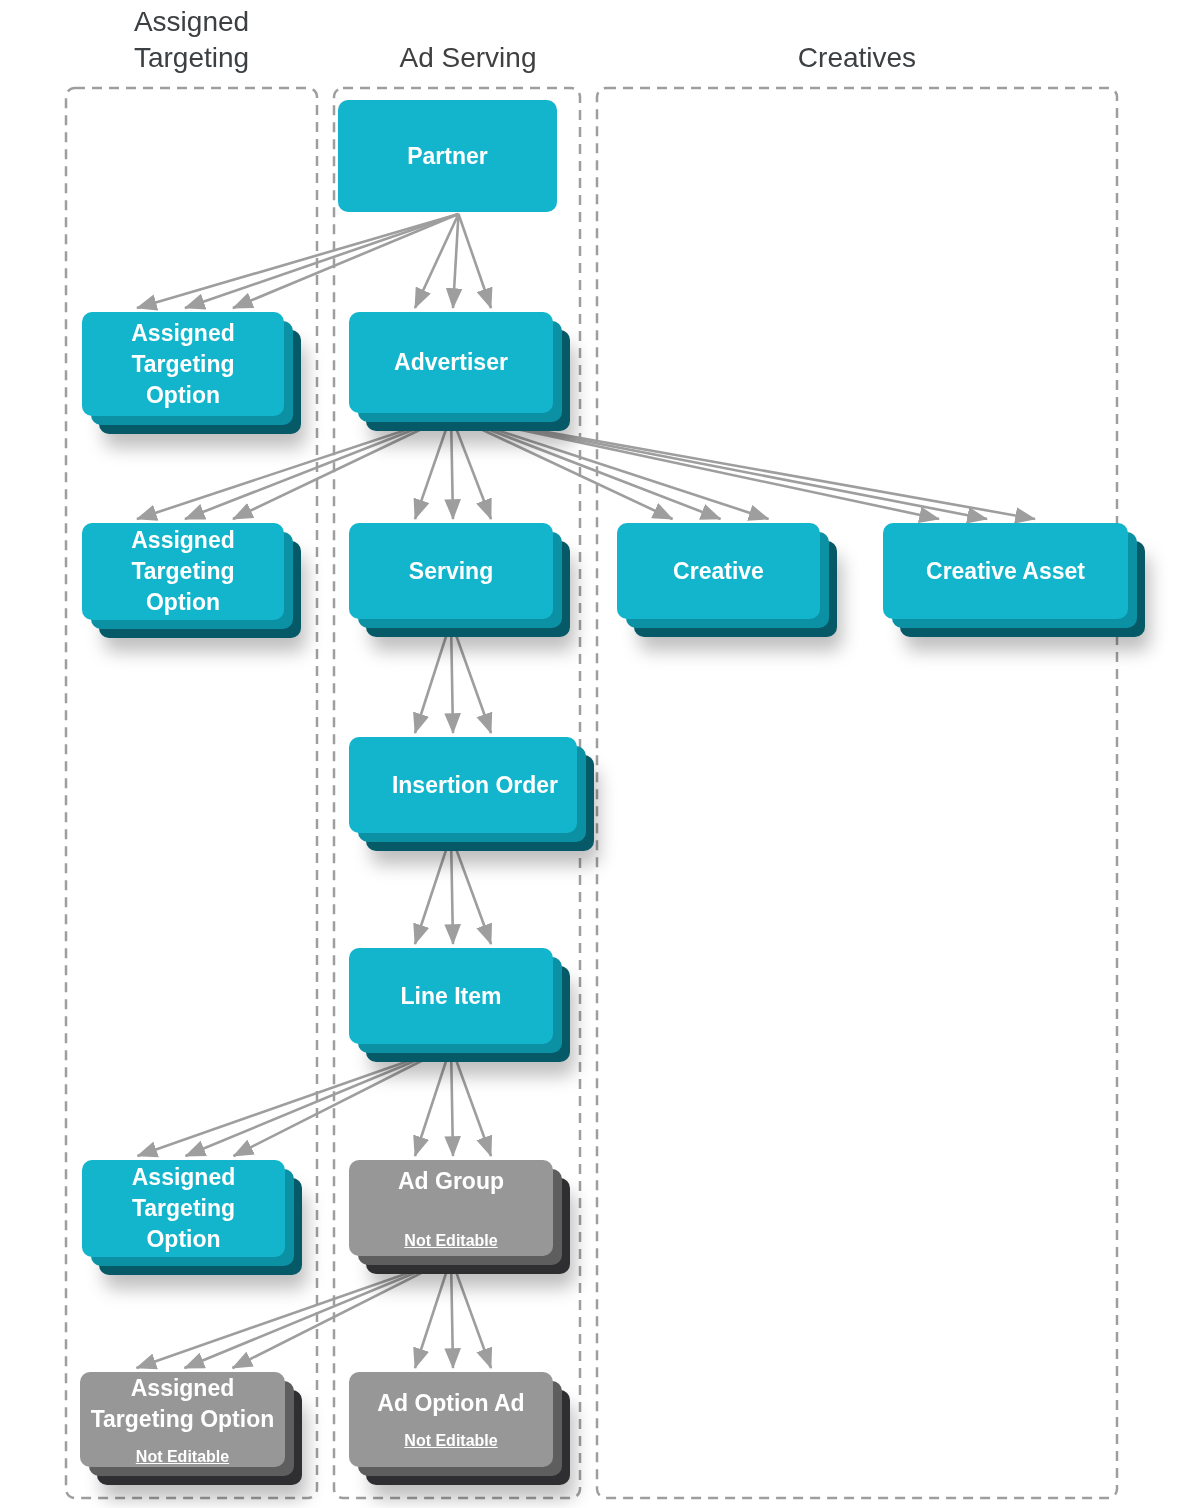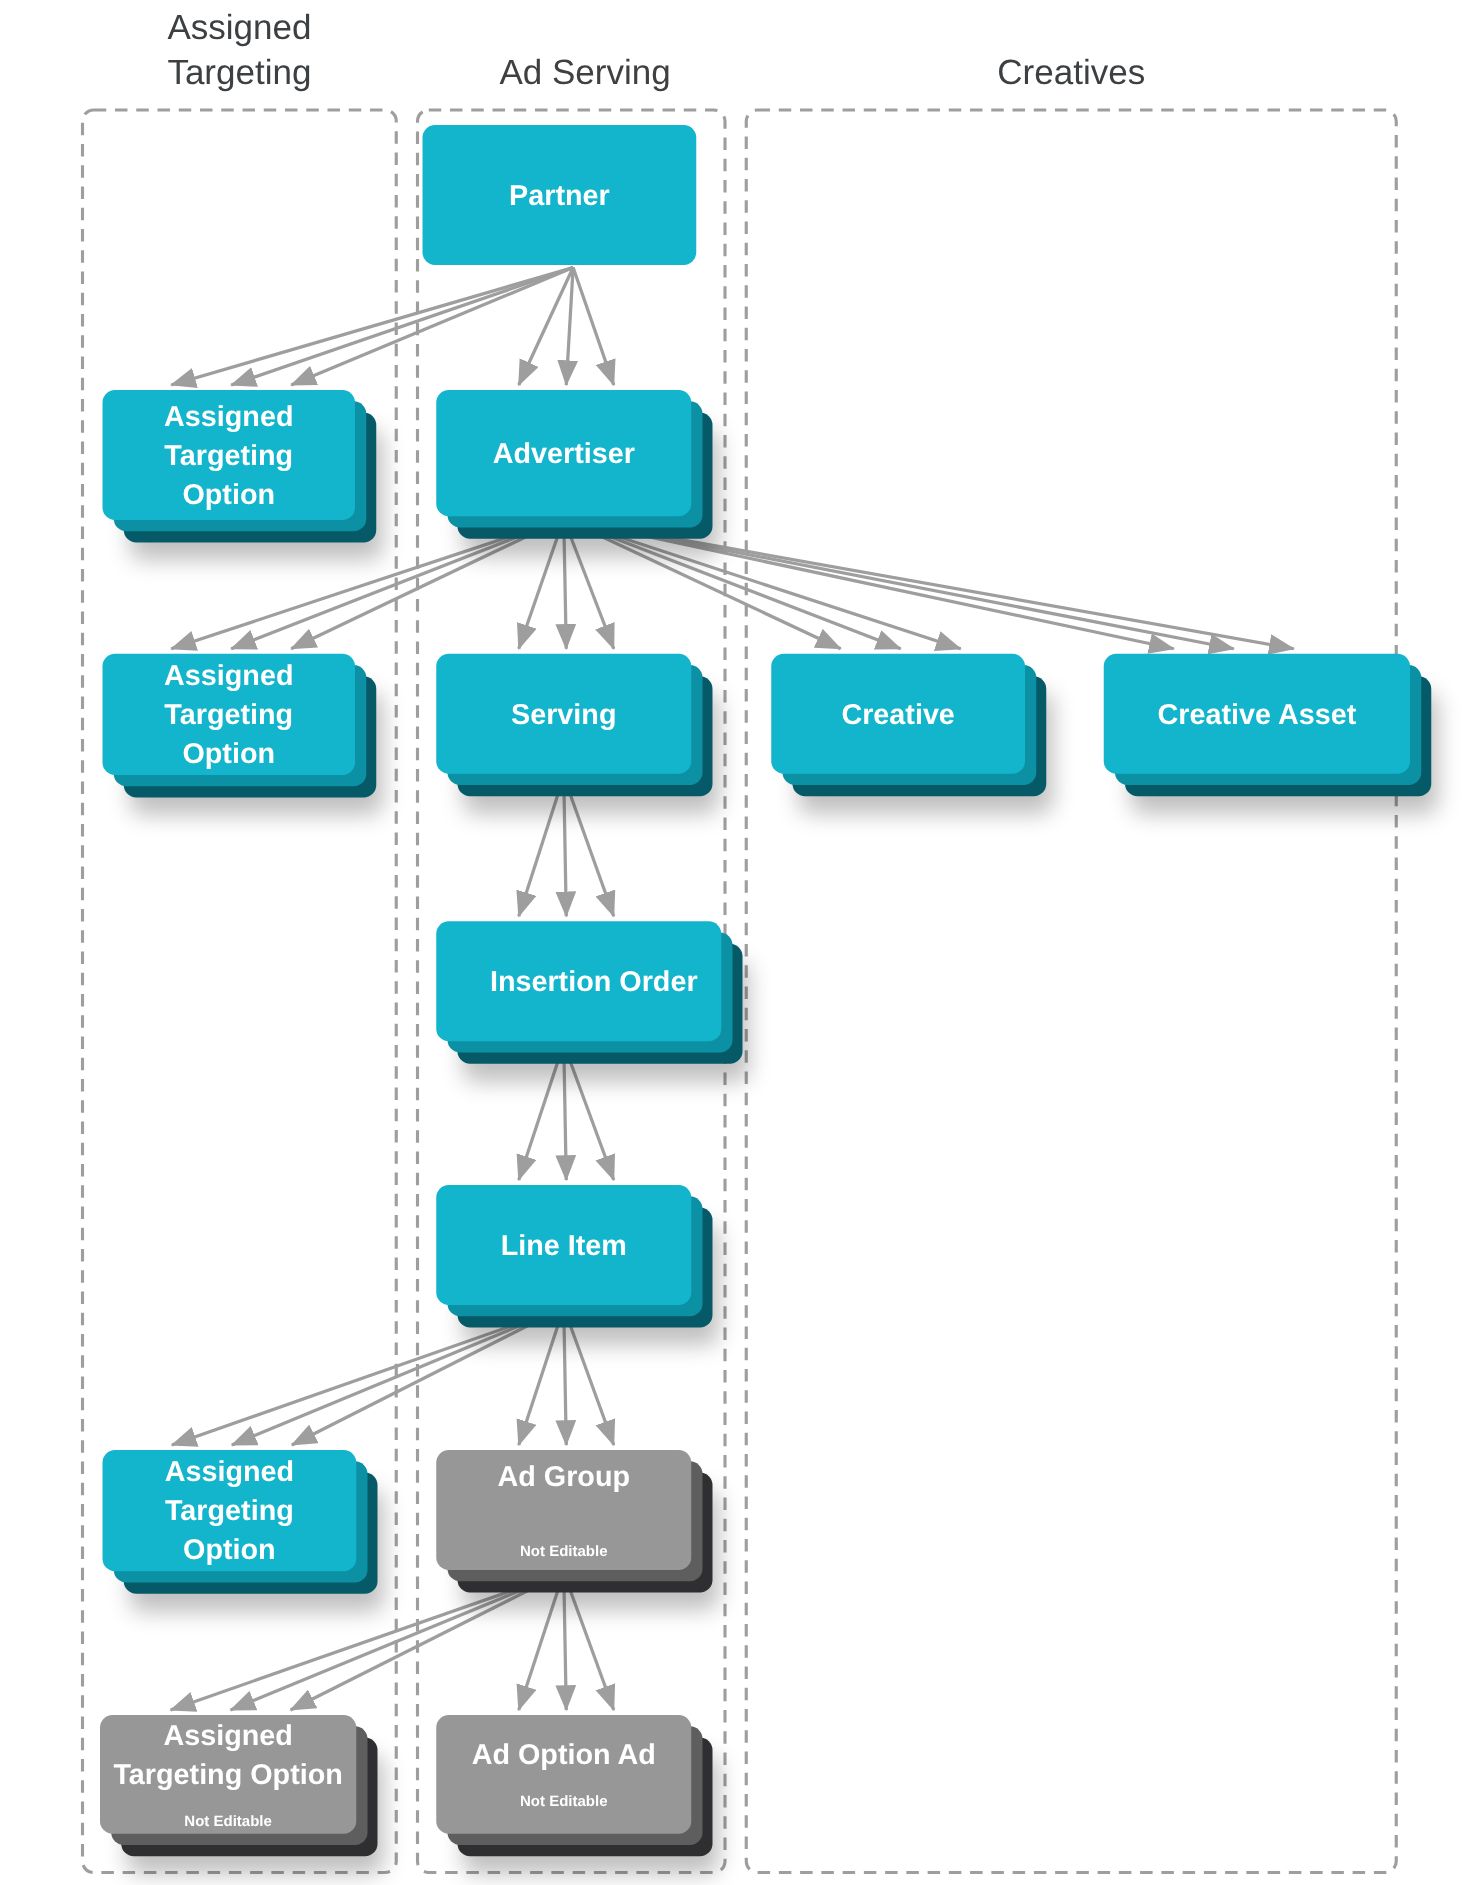--- a/index.html
+++ b/index.html
@@ -20,21 +20,21 @@
   }
   .box{
     position:absolute;z-index:3;
     border-radius:10px;
     display:flex;flex-direction:column;
     align-items:center;justify-content:center;
     text-align:center;
     color:#ffffff;font-weight:bold;
   }
   .box .title{font-size:23px;line-height:31px;white-space:pre-line;}
-  .box .sub{font-size:12px;line-height:20px;margin-top:12px;}
+  .box .sub{font-size:16px;line-height:20px;margin-top:12px;text-decoration:underline;}
 </style>
 </head>
 <body>
 
 <div id="stage" style="width: 1184px; height: 1508px;">
   <svg id="edges" class="edges" width="1184" height="1508" viewBox="0 0 1184 1508">
       <defs>
         <marker id="ah" viewBox="0 0 10 8" refX="9.5" refY="4" markerWidth="8" markerHeight="6.5" orient="auto">
           <path d="M0,0 L10,4 L0,8 Z" fill="#9e9e9e"></path>
         </marker>

